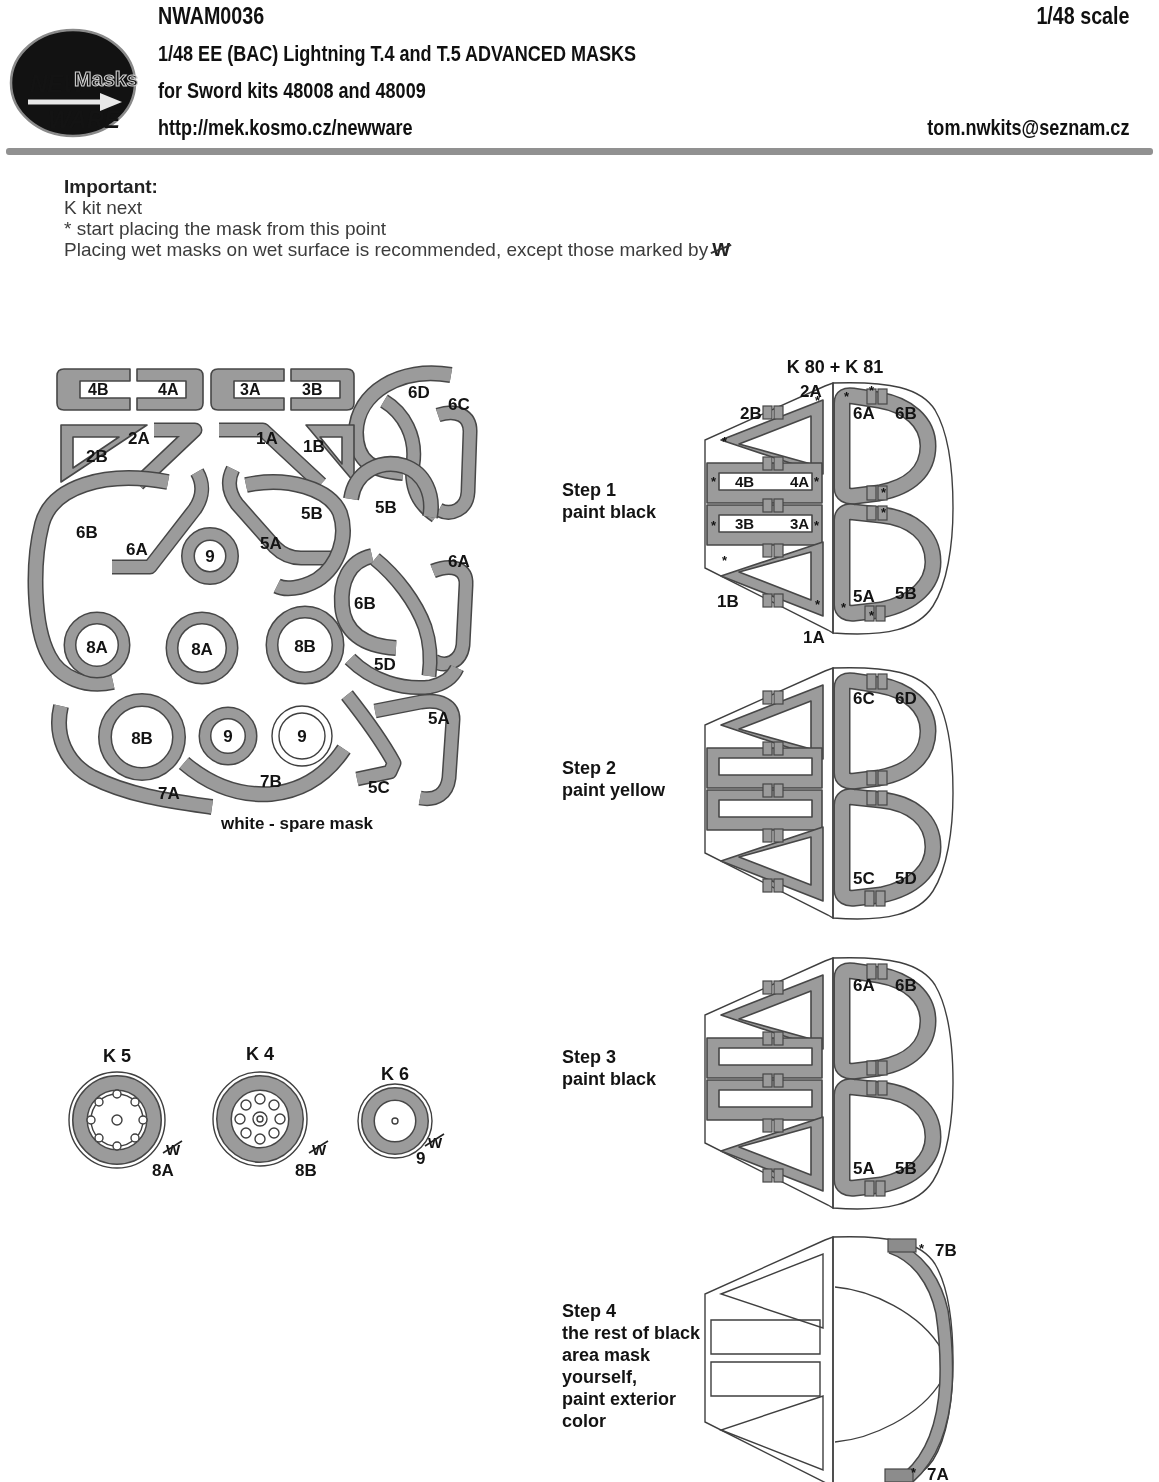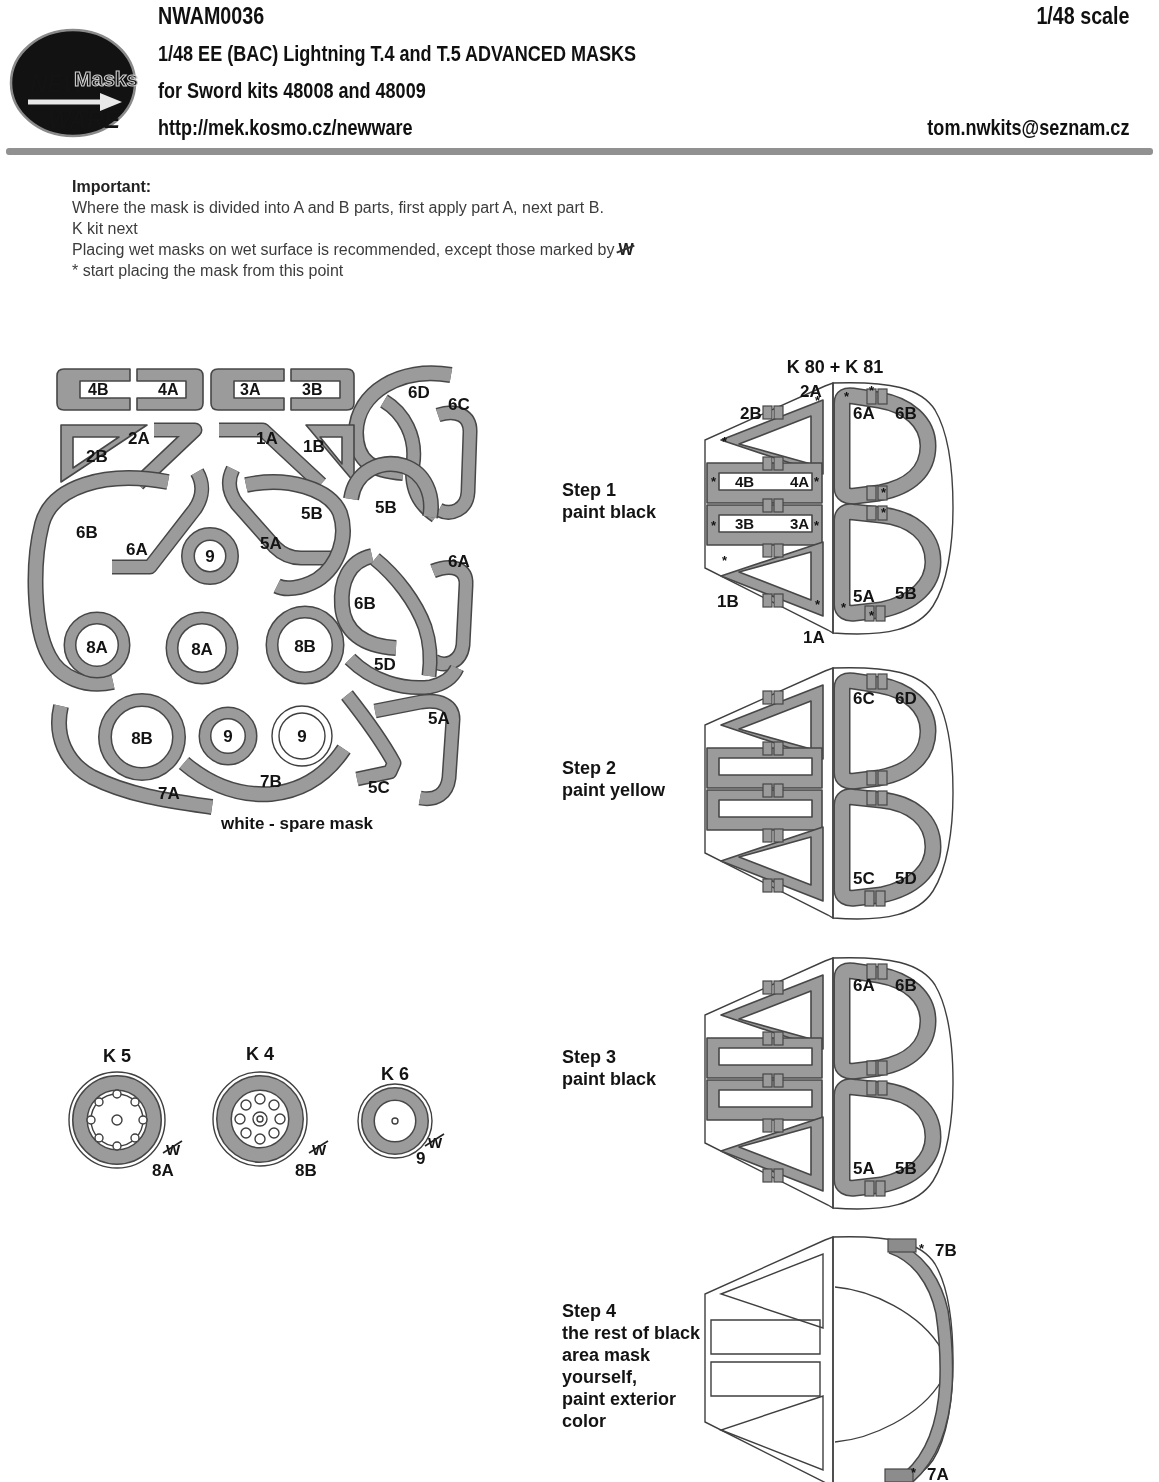--- a/index.html
+++ b/index.html
@@ -11,21 +11,21 @@
   .hdr.right{transform-origin:right top;}
   .code{left:158px;top:2px;font-size:24px;}
   .scale{right:30px;top:2px;font-size:24px;}
   .title1{left:158px;top:41px;font-size:22px;}
   .title2{left:158px;top:78px;font-size:22px;}
   .site{left:158px;top:115px;font-size:22px;}
   .email{right:30px;top:115px;font-size:22px;}
   #bar{position:absolute;left:6px;top:148px;width:1147px;height:7px;background:#919191;border-radius:3px;}
   #logo{position:absolute;left:6px;top:26px;}
   
-  #notes{position:absolute;left:72px;top:176px;font-size:16px;line-height:21px;color:#3c3c3c;}
+  #notes{position:absolute;left:64px;top:176px;font-size:19px;line-height:21px;color:#3c3c3c;}
   #notes .h{font-weight:bold;color:#222;}
   .wcross{font-weight:bold;color:#222;position:relative;display:inline-block;margin-left:4px;}
   .wcross::after{content:"";position:absolute;left:-2px;right:-2px;top:45%;
                  border-top:2px solid #333;transform:rotate(-22deg);}
   
   svg{position:absolute;left:0;top:0;}
   .band{fill:none;stroke:#9b9b9b;stroke-linejoin:round;stroke-linecap:butt;}
   .band-o{fill:none;stroke:#474747;stroke-linejoin:round;stroke-linecap:butt;}
   .plate{fill:#9b9b9b;stroke:#474747;stroke-width:1.6;stroke-linejoin:round;fill-rule:evenodd;}
   .thin{fill:none;stroke:#3f3f3f;stroke-width:1.4;}
@@ -54,26 +54,25 @@
   <div class="hdr code" style="position:absolute;">NWAM0036</div>
   <div class="hdr right scale" style="position:absolute;">1/48 scale</div>
   <div class="hdr title1" style="position:absolute;">1/48 EE (BAC) Lightning T.4 and T.5 ADVANCED MASKS</div>
   <div class="hdr title2" style="position:absolute;">for Sword kits 48008 and 48009</div>
   <div class="hdr site" style="position:absolute;">http://mek.kosmo.cz/newware</div>
   <div class="hdr right email" style="position:absolute;">tom.nwkits@seznam.cz</div>
   <div id="bar"></div>
 
   <div id="notes">
     <div class="h">Important:</div>
-    <div>Where the mask is divided into A and B parts, first apply part A, next part B.</div>
     <div>K kit next</div>
+    <div>*  start placing the mask from this point</div>
     <div>
       <span>Placing wet masks on wet surface is recommended, except those marked by</span><span class="wcross">W</span>
     </div>
-    <div>*  start placing the mask from this point</div>
   </div>
 
   <svg width="1159" height="1482" viewBox="0 0 1159 1482">
     <defs>
 
       <g id="canopyA">
         <path class="thin" d="M130,8 L10,62 L10,190 L133,252 L138,255 L138,5 Z"></path>
         <path class="thin" d="M138,5 C195,3 226,10 240,32 C253,54 258,92 258,130 C258,168 252,206 238,228 C223,251 192,259 138,255 Z"></path>
         <path class="plate" fill-rule="evenodd" d="M26,62 L128,22 L128,96 Z M44,66 L116,38 L116,86 Z"></path>
         <path class="plate" fill-rule="evenodd" d="M12,85 H127 V125 H12 Z M24,95 H117 V112 H24 Z"></path>

